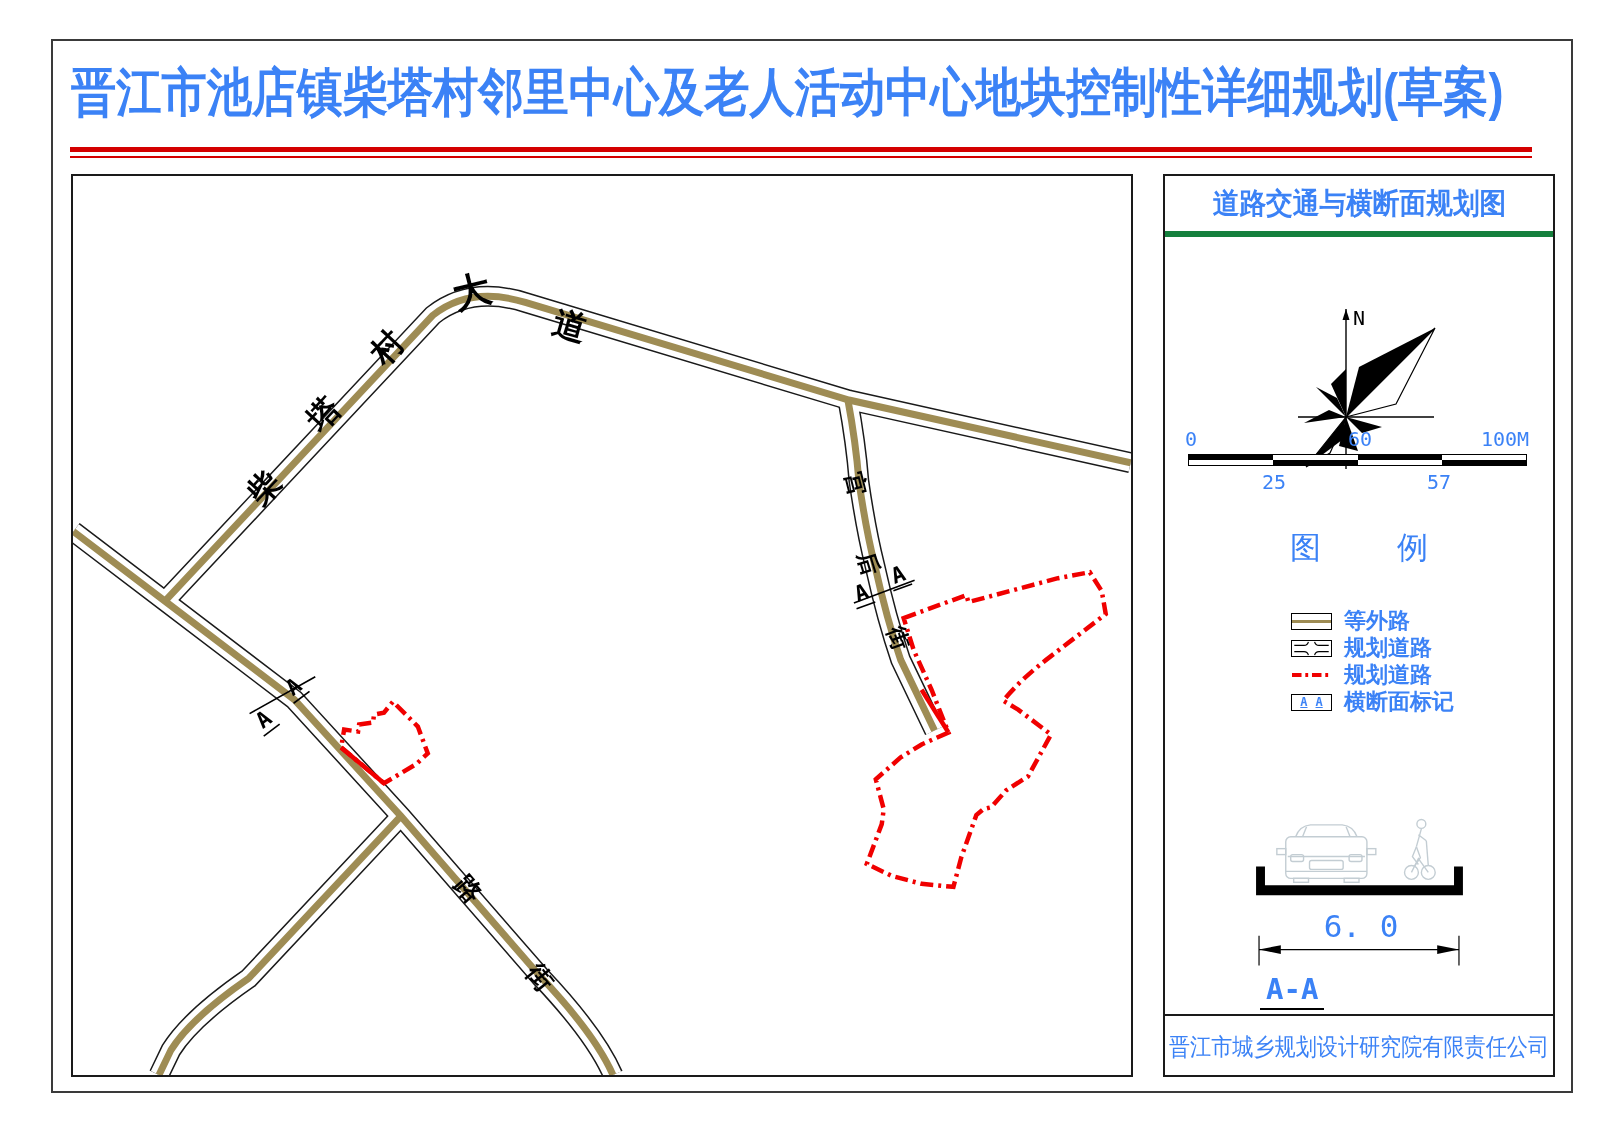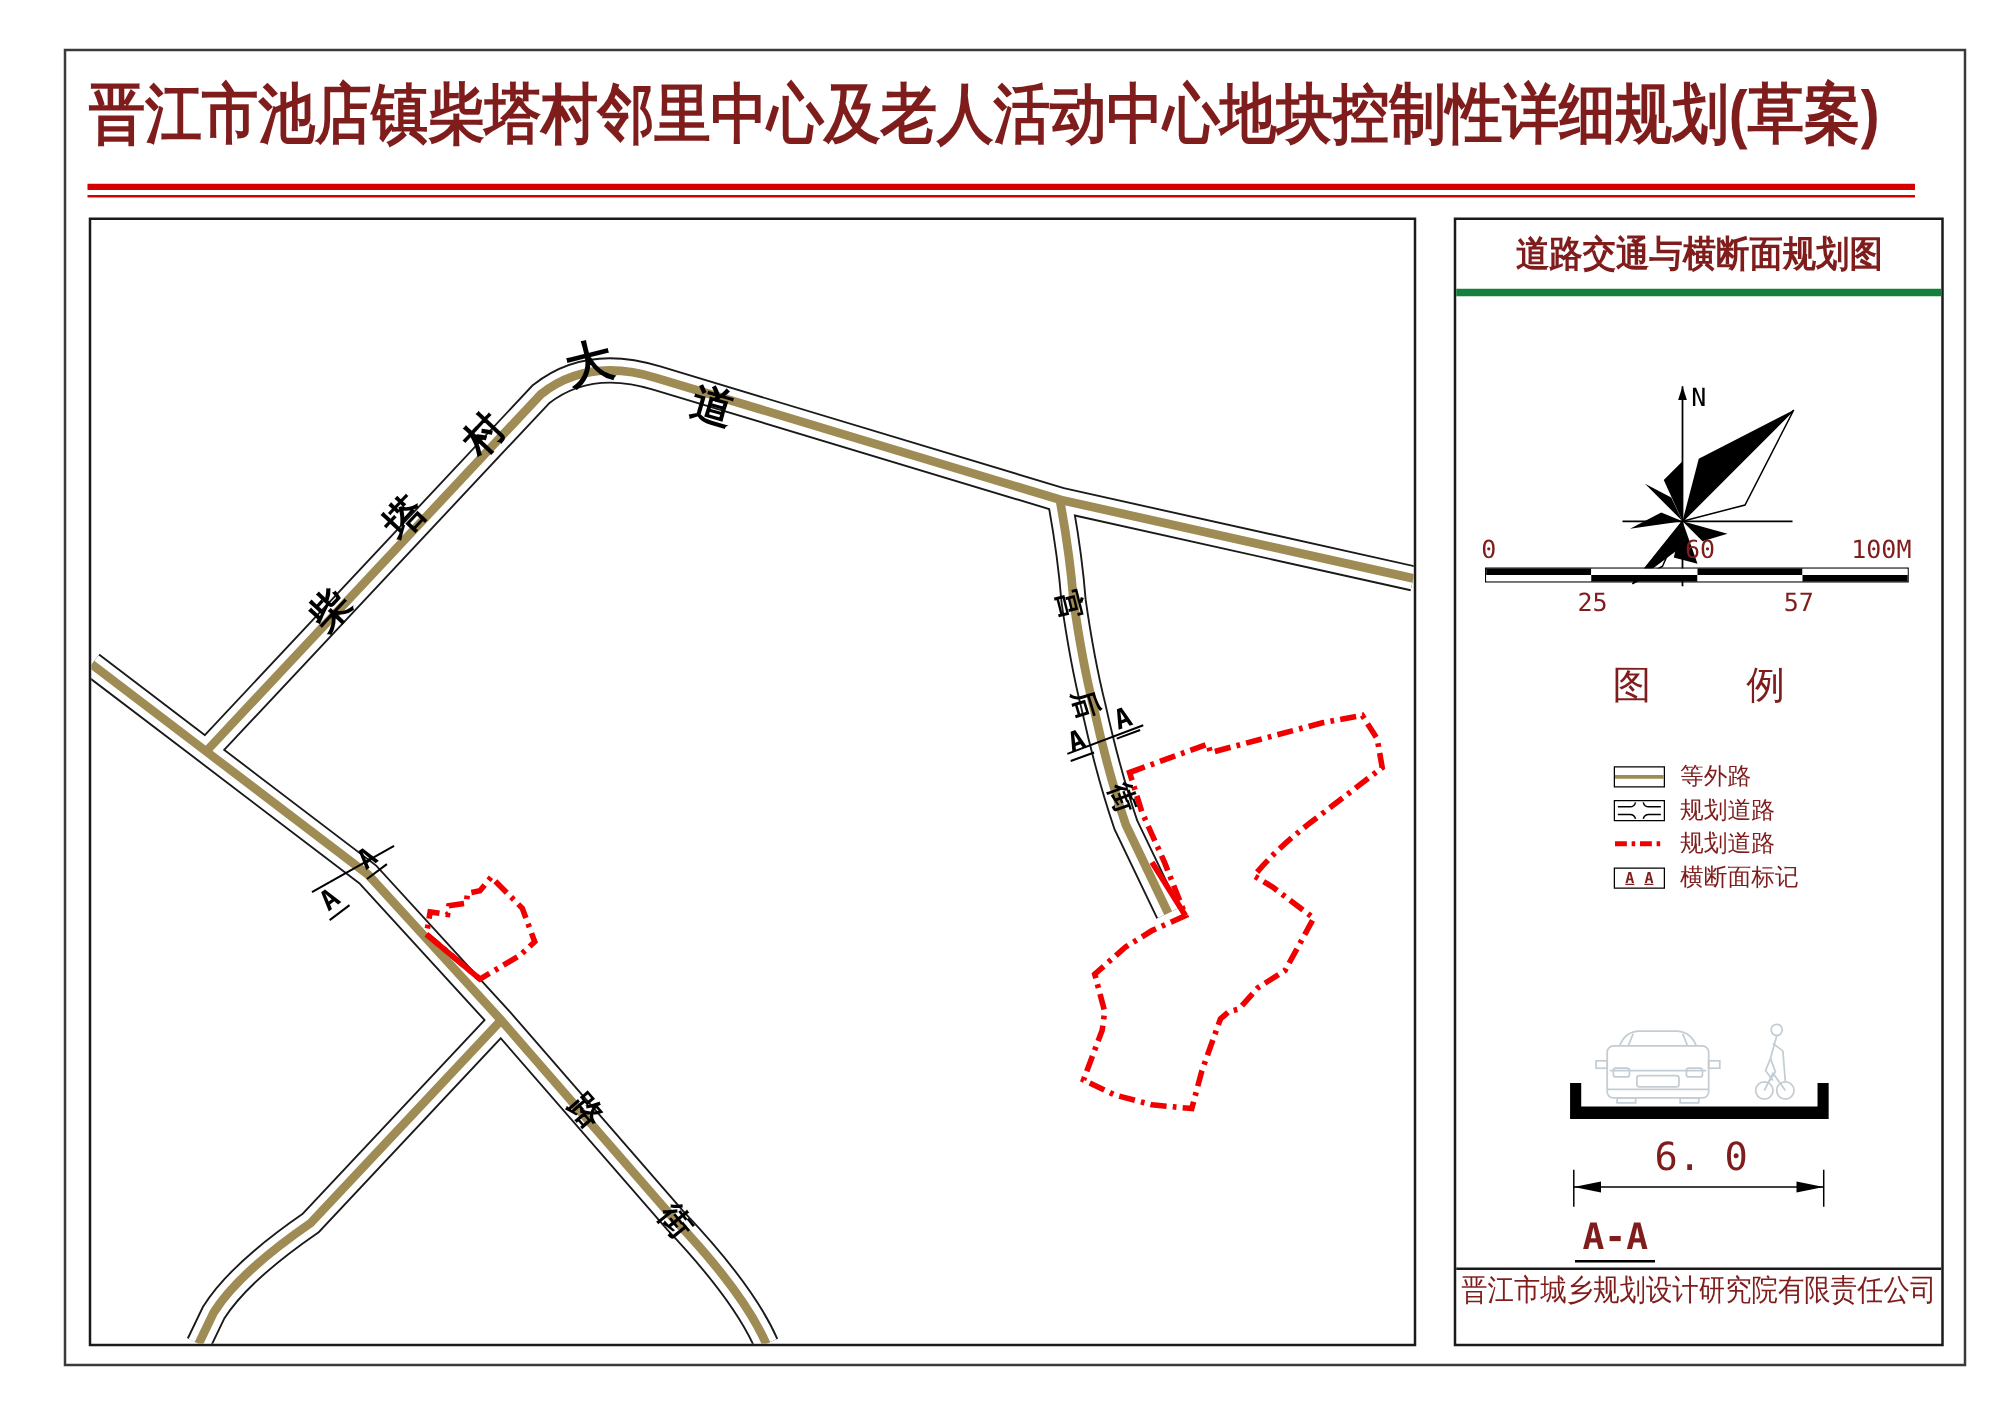--- a/index.html
+++ b/index.html
@@ -1,17 +1,17 @@
 <!DOCTYPE html>
 <html><head>
 <meta charset="utf-8">
 <style>
   html,body{margin:0;padding:0;background:#fff;}
   .page{position:relative;width:1600px;height:1131px;background:#fff;overflow:hidden;
-        font-family:"Liberation Sans",sans-serif;color:#7f1d1d;}
+        font-family:"Liberation Sans",sans-serif;color:#3b82f6;}
   .outer-border{position:absolute;left:51px;top:39px;width:1518px;height:1050px;
         border:2px solid #3a3a3a;}
   .doc-title{position:absolute;left:71px;top:64px;margin:0;font-size:52px;font-weight:bold;
         white-space:nowrap;transform:scaleX(0.87);transform-origin:left center;line-height:1.1;}
   .rule-thick{position:absolute;left:70px;top:147px;width:1462px;height:5px;background:#d40000;}
   .rule-thin{position:absolute;left:70px;top:156px;width:1462px;height:2px;background:#d40000;}
   .map-frame{position:absolute;left:71px;top:174px;width:1062px;height:903px;
         border:2px solid #1a1a1a;box-sizing:border-box;background:#fff;}
   .map-frame svg{display:block;width:100%;height:100%;overflow:hidden;}
   .map-label{font-family:"Liberation Sans",sans-serif;font-weight:600;fill:#000;}
@@ -34,33 +34,33 @@
   .sb-25{left:97px;top:237px;} .sb-75{left:262px;top:237px;}
 
   .legend-sec{position:absolute;left:0;right:0;top:327px;height:245px;}
   .legend-head{position:absolute;left:0;right:0;top:24px;display:flex;justify-content:center;
         gap:76px;font-size:31px;}
   .lg-row{position:absolute;left:126px;height:18px;display:flex;align-items:center;gap:12px;}
   .lg-r0{top:109px;} .lg-r1{top:136px;} .lg-r2{top:163px;} .lg-r3{top:190px;}
   .lg-sym{width:41px;height:17px;border:1px solid #000;box-sizing:border-box;position:relative;
         background:#fff;flex:none;display:flex;align-items:center;justify-content:center;}
   .lg-roadline{width:100%;height:3px;background:#9e8c54;}
-  .lg-label{font-size:19px;white-space:nowrap;}
+  .lg-label{font-size:22px;white-space:nowrap;font-weight:bold;}
   .lg-aa{display:flex;gap:8px;font-size:12px;font-weight:bold;font-family:"DejaVu Sans Mono",monospace;}
   .lg-aa span{text-decoration:underline;}
 
   .xsec-sec{position:absolute;left:0;right:0;top:602px;height:266px;}
   .xsec-svg{position:absolute;left:0;top:0;}
   .dim-value{position:absolute;left:95px;top:130px;width:202px;text-align:center;
         font-family:"DejaVu Sans Mono",monospace;font-size:31px;}
   .xsec-name{position:absolute;left:95px;top:194px;width:202px;text-align:left;
         font-family:"DejaVu Sans Mono",monospace;font-size:29px;font-weight:600;}
   .xsec-name span{display:inline-block;border-bottom:2px solid #000;padding:0 6px 2px 6px;}
   .company-box{position:absolute;left:0;right:0;top:838px;height:61px;border-top:2px solid #1a1a1a;
-        display:flex;justify-content:center;font-size:24px;white-space:nowrap;}
+        display:flex;align-items:center;justify-content:center;font-size:24px;white-space:nowrap;}
   .company-box span{transform:scaleX(0.88);}
 </style>
 </head>
 <body>
 
 <div class="page">
   <div class="outer-border"></div>
 
   <h1 class="doc-title">晋江市池店镇柴塔村邻里中心及老人活动中心地块控制性详细规划(草案)</h1>
   <div class="rule-thick"></div>

